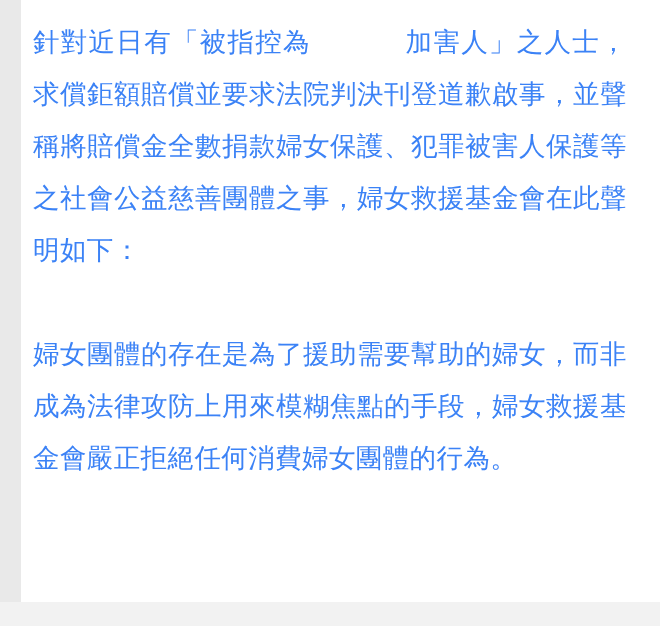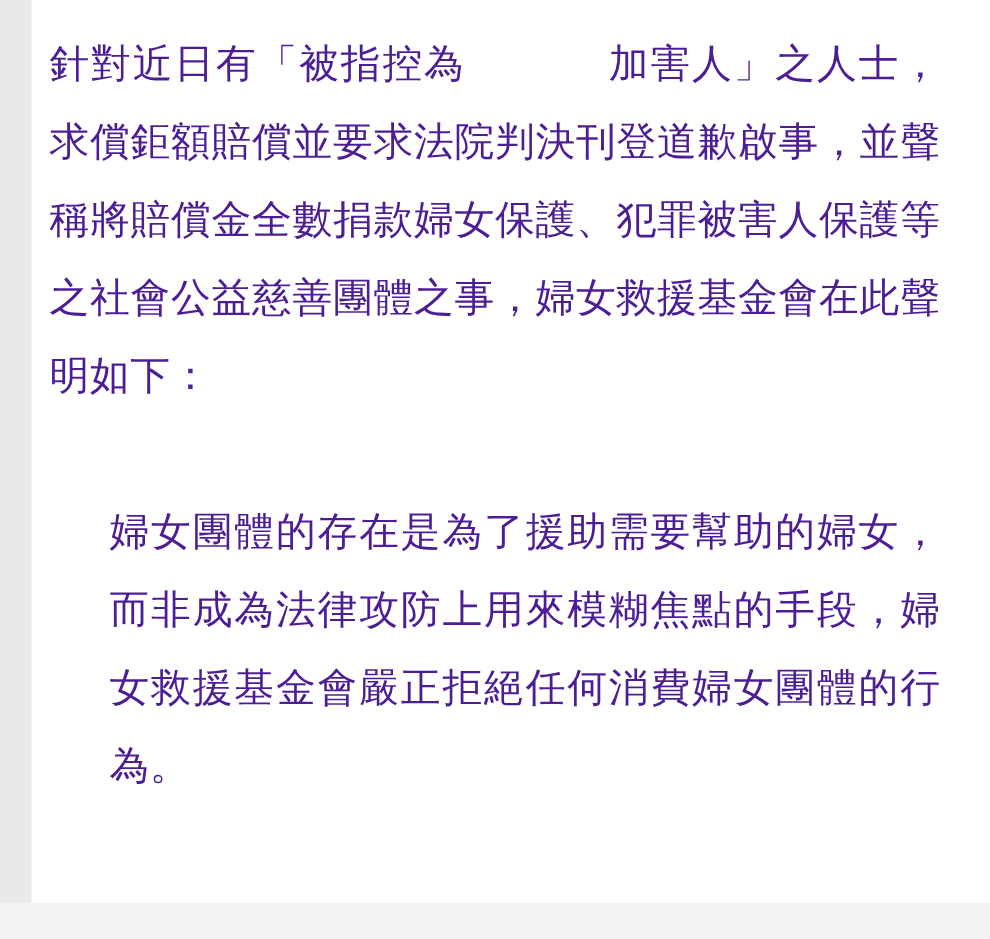--- a/index.html
+++ b/index.html
@@ -36,33 +36,32 @@
     height: 24px;
     background: #f2f2f2;
   }
   .content {
     position: absolute;
     left: 33px;
     top: 16px;
     width: 594px;
   }
   .para {
-    font-family: Liberation Sans, sans-serif;
+    font-family: Liberation Serif, serif;
     font-size: 26.5px;
     line-height: 52px;
-    color: #4c1d95;
+    color: #3b82f6;
     letter-spacing: 0.4px;
     text-align: justify;
     text-justify: inter-ideograph;
     margin: 0;
     white-space: pre-wrap;
   }
   .para + .para {
     margin-top: 52px;
-    margin-left: 40px;
   }
   .masked {
     display: inline-block;
     width: 86px;
   }
 </style>
 </head>
 <body>
 
 <div class="page">

